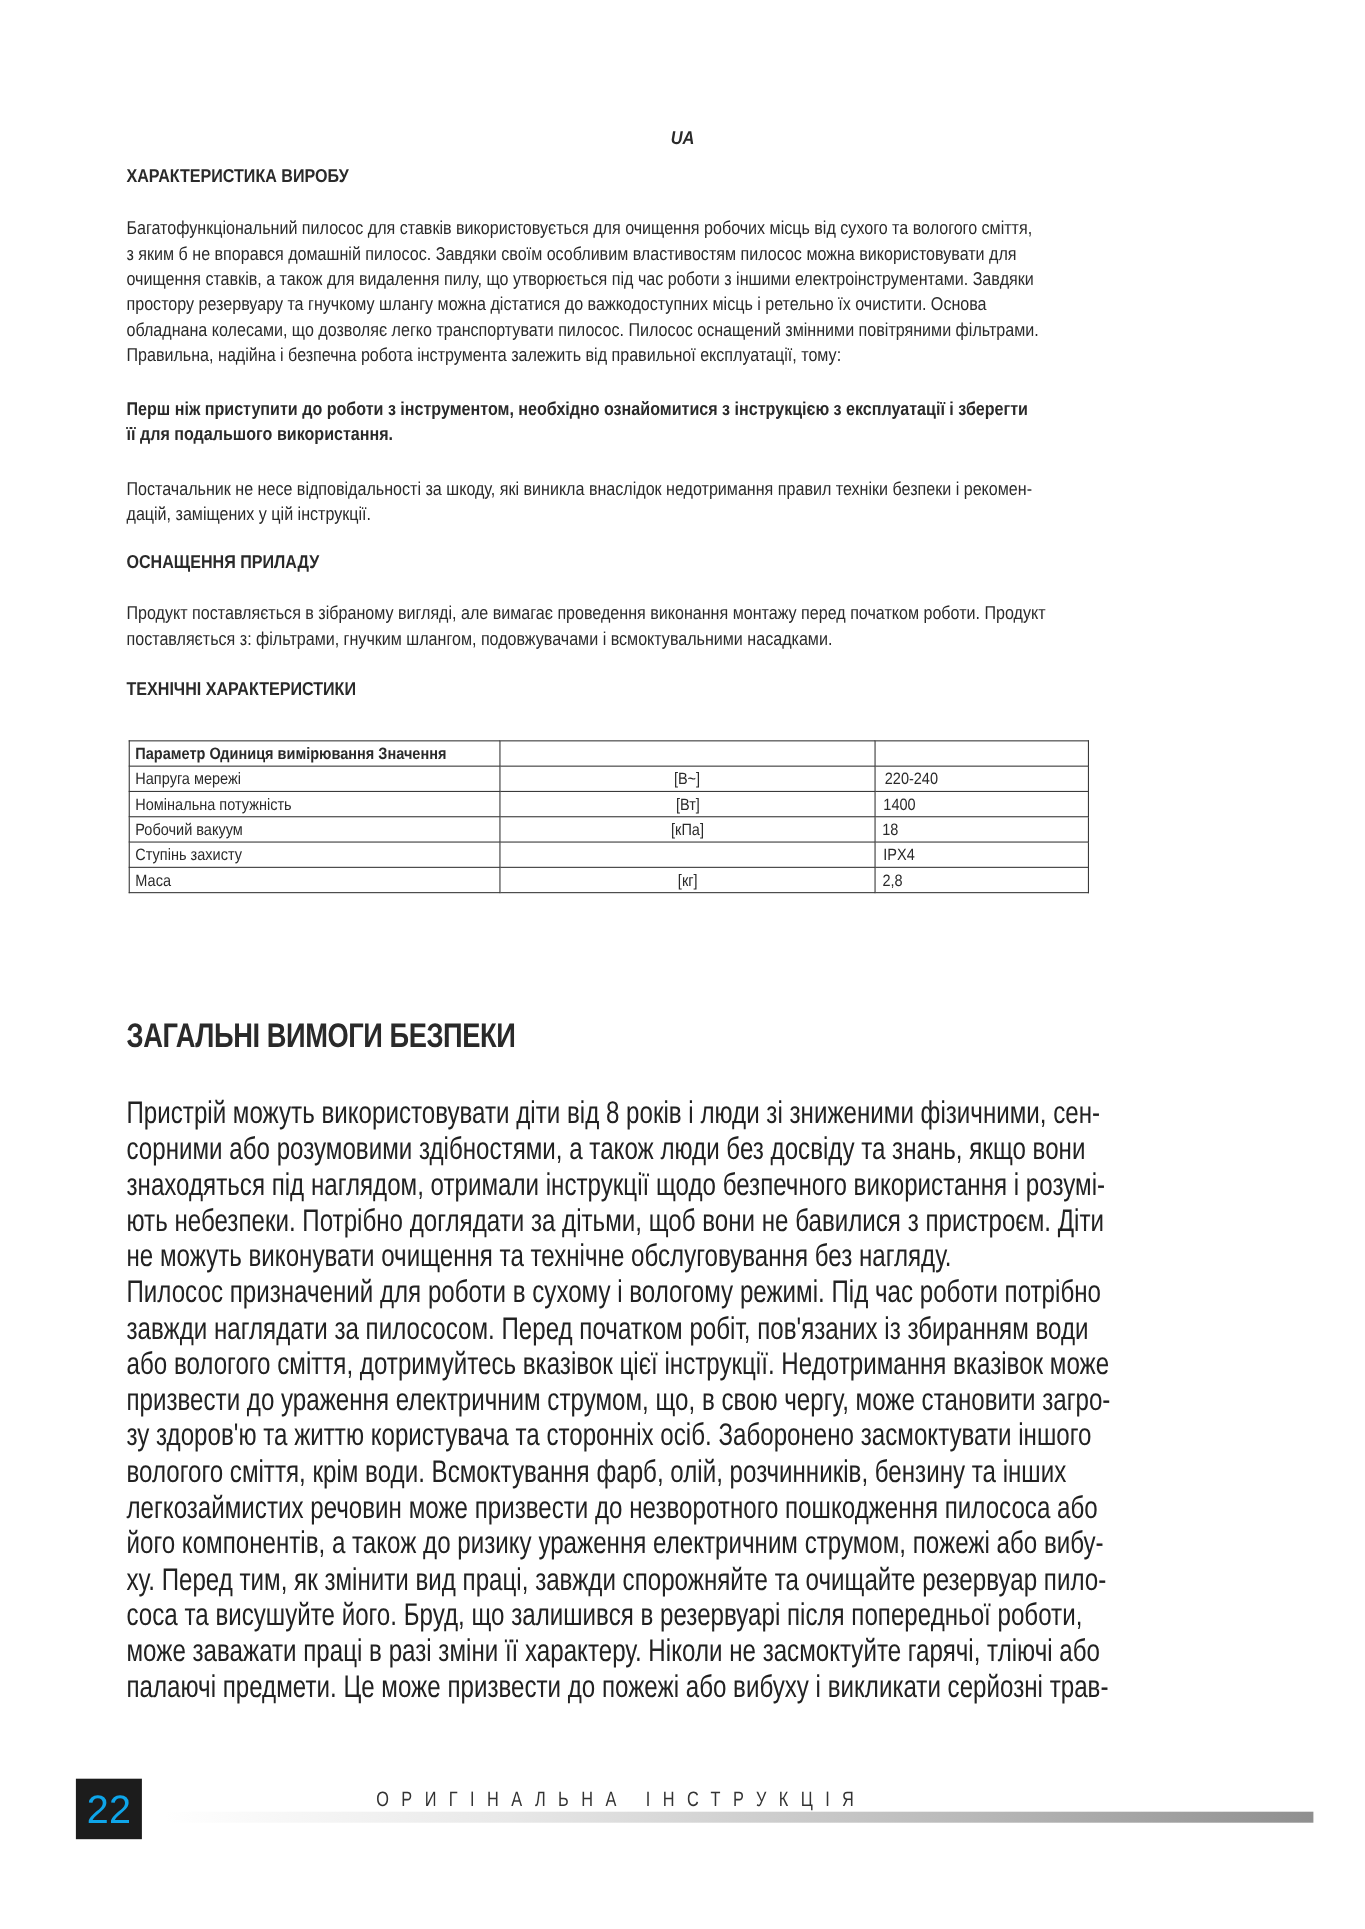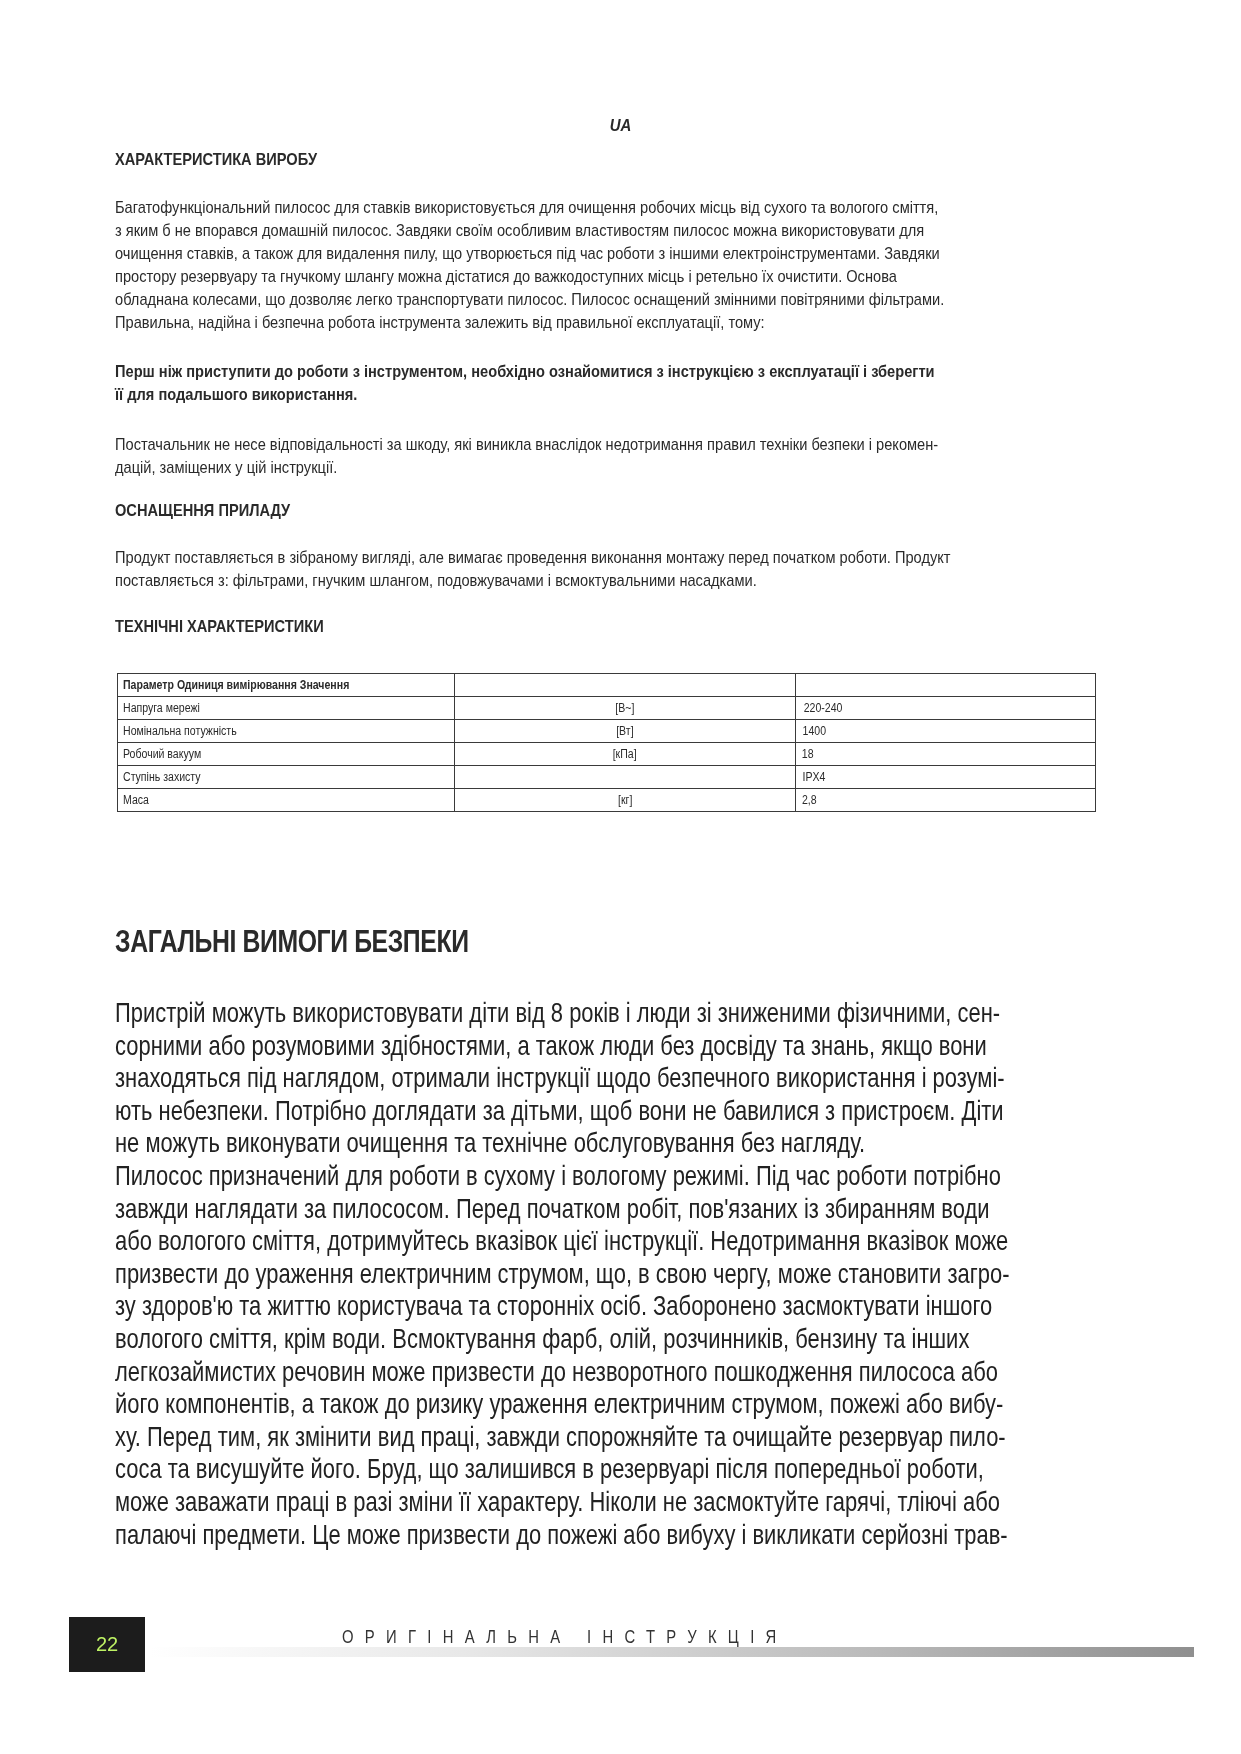--- a/index.html
+++ b/index.html
@@ -4,35 +4,35 @@
 <style>
   html, body { margin: 0; padding: 0; background: #ffffff; }
   body { width: 1241px; height: 1754px; position: relative; overflow: hidden;
          font-family: "Liberation Sans", "DejaVu Sans", sans-serif; color: #2a2a2a; }
   .lang { position: absolute; top: 116px; left: 0; width: 1241px; text-align: center;
           font-style: italic; font-weight: bold; font-size: 17px; letter-spacing: 0; transform: scaleX(0.88); }
   .h { position: absolute; left: 115px; font-weight: bold; font-size: 17px; transform-origin: left top; transform: scaleX(0.86); white-space: nowrap; }
   .p { position: absolute; left: 115px; width: 1160px; font-size: 17px; line-height: 23px;
        transform-origin: left top; transform: scaleX(0.86); text-align: justify; }
   .p.bold { font-weight: bold; }
-  table.spec { position: absolute; left: 117px; top: 673px; width: 979px; border-collapse: collapse;
-               font-size: 12px; }
+  table.spec { position: absolute; left: 117px; top: 673px; width: 873px; border-collapse: collapse;
+               font-size: 15px; }
   table.spec td { border: 1.5px solid #3a3a3a; height: 22px; padding: 0 5px; white-space: nowrap; }
   table.spec td.c1 { width: 326px; }
   table.spec td.c2 { width: 330px; text-align: center; }
   table.spec td.c3 { }
   table.spec tr.head td.c1 { font-weight: bold; }
   .cellinner { display: inline-block; transform: scaleX(0.88); transform-origin: left center; }
   .c2 .cellinner, .c3 .cellinner { transform-origin: center center; }
   .bigh { position: absolute; left: 115px; top: 924px; font-weight: bold; font-size: 31px;
           transform-origin: left top; transform: scaleX(0.80); white-space: nowrap; letter-spacing: -0.5px; }
   .bigp { position: absolute; left: 115px; top: 996px; width: 1180px; font-size: 28.5px; line-height: 32.6px;
           transform-origin: left top; transform: scaleX(0.77); text-align: justify; color: #222; }
-  .pagebox { position: absolute; left: 69px; top: 1617px; width: 76px; height: 55px; background: #1c1c1c;
-             color: #bef264; font-size: 20px; display: flex; align-items: center; justify-content: center; }
+  .pagebox { position: absolute; left: 69px; top: 1617px; width: 60px; height: 55px; background: #1c1c1c;
+             color: #0ea5e9; font-size: 36px; display: flex; align-items: center; justify-content: center; }
   .footbar { position: absolute; left: 150px; top: 1647px; width: 1044px; height: 10px;
              background: linear-gradient(to right, #ffffff 0%, #e8e8e8 30%, #b9b9b9 70%, #8f8f8f 100%); }
   .foottext { position: absolute; left: 342px; top: 1626px; font-size: 19px; letter-spacing: 14.5px;
               color: #333; white-space: nowrap; transform-origin: left top; transform: scaleX(0.78); }
 </style>
 </head>
 <body>
 
 <div class="lang">UA</div>
 

